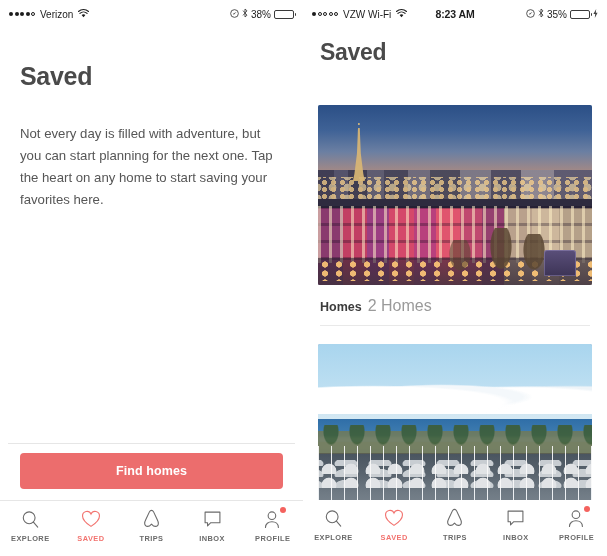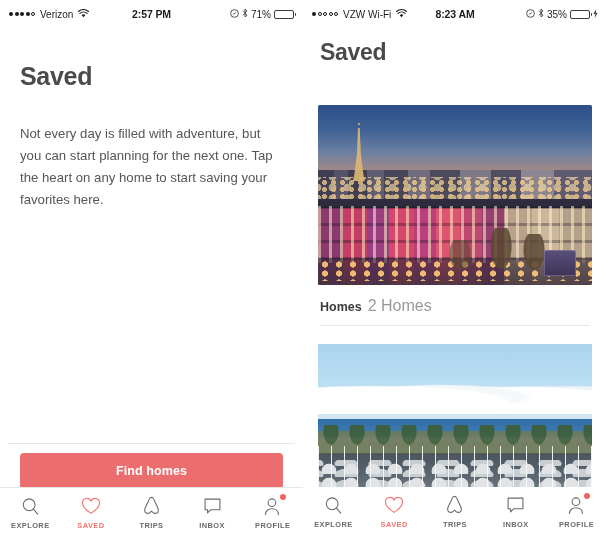--- a/index.html
+++ b/index.html
@@ -339,21 +339,21 @@
     left: 0; right: 0; top: 82%; bottom: 0;
     background-image: repeating-linear-gradient(to right,
       rgba(235,240,245,.55) 0 1.2px, transparent 1.2px 13px);
   }
 
   
   .tabbar {
     position: absolute;
     left: 0; right: 0;
     bottom: 0;
-    height: 69px;
+    height: 56px;
     background: #ffffff;
     display: flex;
     align-items: flex-start;
     padding-top: 7px;
     box-sizing: border-box;
     z-index: 5;
   }
   .tabbar.with-top-border { border-top: 1px solid #e6e6e6; }
   .tab {
     flex: 1;
@@ -404,34 +404,33 @@
         </span>
         <span class="carrier">Verizon</span>
         <span class="wifi-ico">
           <svg width="11" height="9" viewBox="0 0 11 9">
               <path d="M5.5 8.2 3.6 6.1a2.8 2.8 0 0 1 3.8 0z" fill="#1c1c1c"></path>
               <path d="M1.9 4.4a5.2 5.2 0 0 1 7.2 0" stroke="#1c1c1c" stroke-width="1.1" fill="none" stroke-linecap="round"></path>
               <path d="M.5 2.5a7.4 7.4 0 0 1 10 0" stroke="#1c1c1c" stroke-width="1.1" fill="none" stroke-linecap="round"></path>
             </svg>
         </span>
       </div>
-      <div class="sb-center">2:57 PM</div>
       <div class="sb-right">
         <span class="loc-ico">
           <svg width="9" height="9" viewBox="0 0 10 10">
               <circle cx="5" cy="5" r="4.3" fill="none" stroke="#444" stroke-width="1"></circle>
               <path d="M7.4 3 4 5.1l-.9.4.9.3.4.9.3-.9z" fill="#444"></path>
             </svg>
         </span>
         <span class="bt-ico">
           <svg width="6" height="10" viewBox="0 0 6 10">
               <path d="M1 2.6 5 7.2 3 9V1l2 1.8L1 7.4" stroke="#444" stroke-width="0.9" fill="none" stroke-linejoin="round"></path>
             </svg>
         </span>
-        <span class="pct">71%</span>
+        <span class="pct">38%</span>
         <span class="batt">
           <span class="batt-fill" id="batt-l" style="width:71%"></span>
         </span>
       </div>
     </div>
 
     <div class="page-title title-left">Saved</div>
 
     <div class="empty-copy">Not every day is filled with adventure, but you can start planning for the next one. Tap the heart on any home to start saving your favorites here.</div>
 

